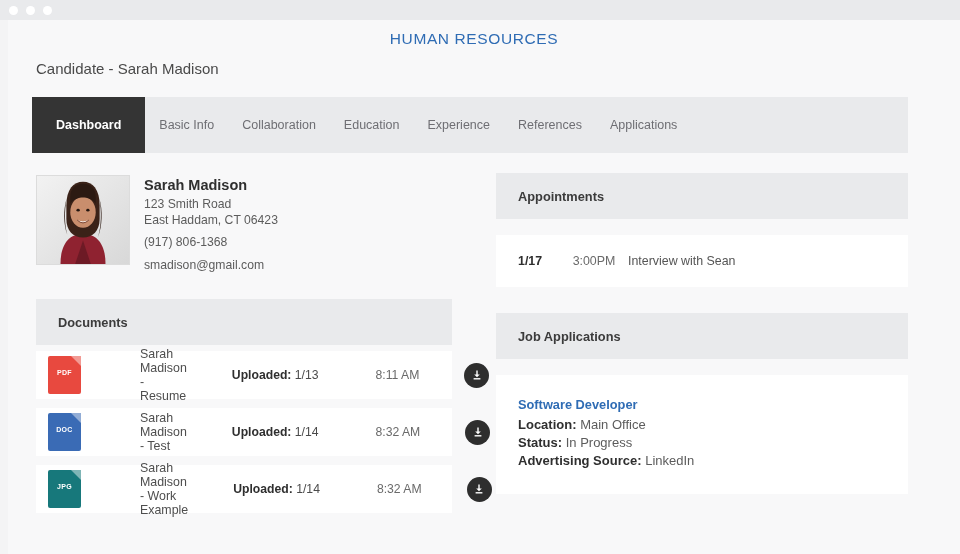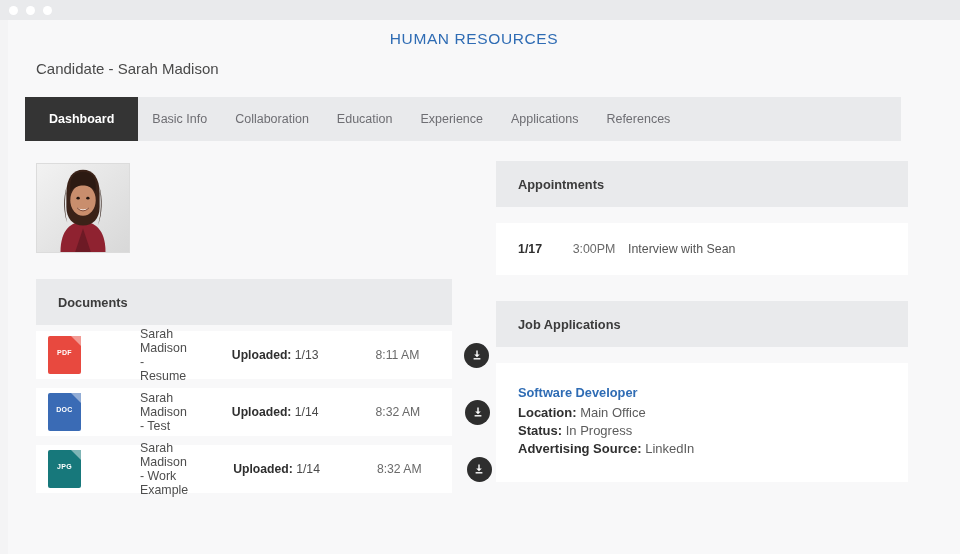--- a/index.html
+++ b/index.html
@@ -64,23 +64,23 @@
   }
 
   .breadcrumb {
     margin: 12px 0 0 28px;
     font-size: 15px;
     color: #4a4a4a;
   }
 
   
   .tabbar {
-    margin: 20px 0 0 17px;
+    margin: 20px 0 0 24px;
     width: 876px;
-    height: 44px;
+    height: 56px;
     background: #e9eaec;
     display: flex;
     align-items: stretch;
   }
   .tab {
     display: flex;
     align-items: center;
     padding: 0 14px;
     font-size: 12.5px;
     color: #6e6e73;
@@ -272,22 +272,22 @@
 
     <div class="app-title">HUMAN RESOURCES</div>
     <div class="breadcrumb">Candidate - Sarah Madison</div>
 
     <div class="tabbar">
       <div class="tab active">Dashboard</div>
       <div class="tab">Basic Info</div>
       <div class="tab">Collaboration</div>
       <div class="tab">Education</div>
       <div class="tab">Experience</div>
+      <div class="tab">References</div>
       <div class="tab">Applications</div>
-      <div class="tab">References</div>
     </div>
 
     <div class="columns">
 
       <div class="col-left">
 
         <div class="profile">
           <div class="photo">
             <svg viewBox="0 0 94 90" preserveAspectRatio="none">
               <defs>
@@ -304,20 +304,27 @@
               <ellipse cx="47" cy="37" rx="13" ry="16" fill="#c98e6d"></ellipse>
               <path d="M34 22 C34 13 39 8 47 8 C55 8 60 13 60 22 L60 28 C57 24 51 22 47 22 C43 22 37 24 34 28 Z" fill="#2c1a12"></path>
               <path d="M30 24 C28 36 28 50 31 60 C27 50 27 34 30 24 Z" fill="#2c1a12"></path>
               <path d="M64 24 C66 36 66 52 62 63 C67 52 67 34 64 24 Z" fill="#2c1a12"></path>
               <ellipse cx="42" cy="35" rx="1.7" ry="1.4" fill="#241610"></ellipse>
               <ellipse cx="52" cy="35" rx="1.7" ry="1.4" fill="#241610"></ellipse>
               <path d="M41 45 Q47 50 53 45 Q47 48 41 45 Z" fill="#ffffff"></path>
               <path d="M41 45 Q47 51 53 45" stroke="#7d4a38" stroke-width="1" fill="none"></path>
             </svg>
           </div>
+          <div class="pinfo">
+            <div class="pname">Sarah Madison</div>
+            <div class="pline">123 Smith Road</div>
+            <div class="pline">East Haddam, CT 06423</div>
+            <div class="pline gap">(917) 806-1368</div>
+            <div class="pline gap">smadison@gmail.com</div>
+          </div>
         </div>
 
         <div class="spacer-26"></div>
 
         <div class="panel">
           <div class="panel-head">Documents</div>
 
           <div class="doc-list">
 
             <div class="doc-row">

